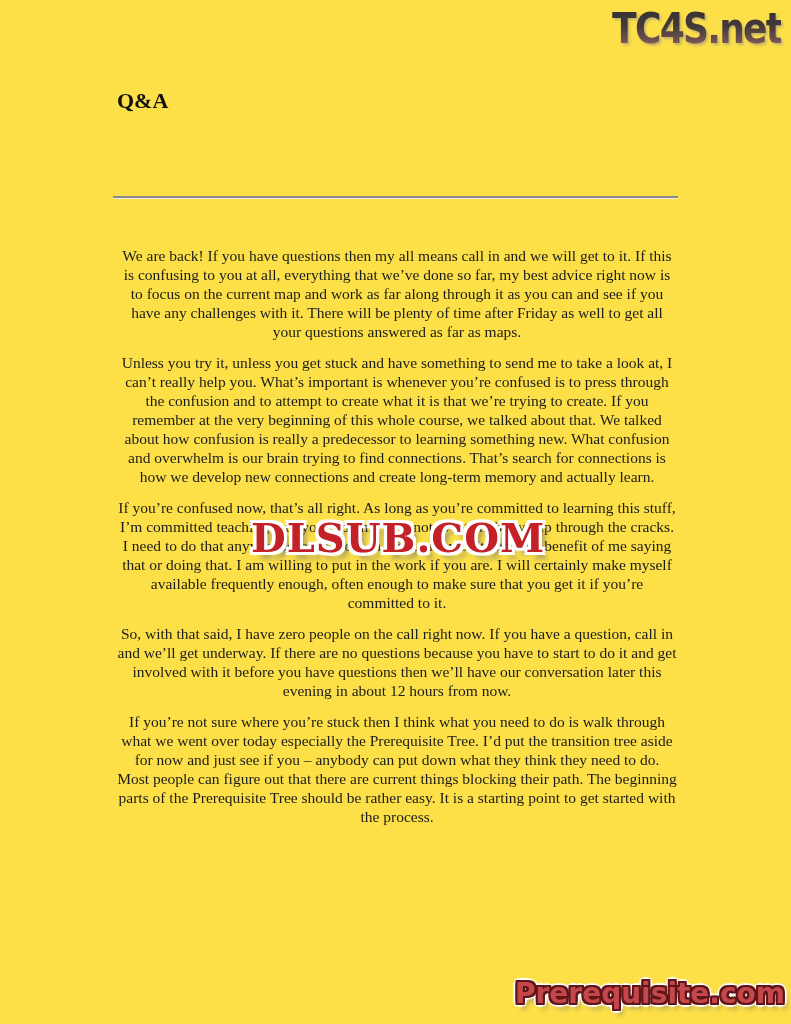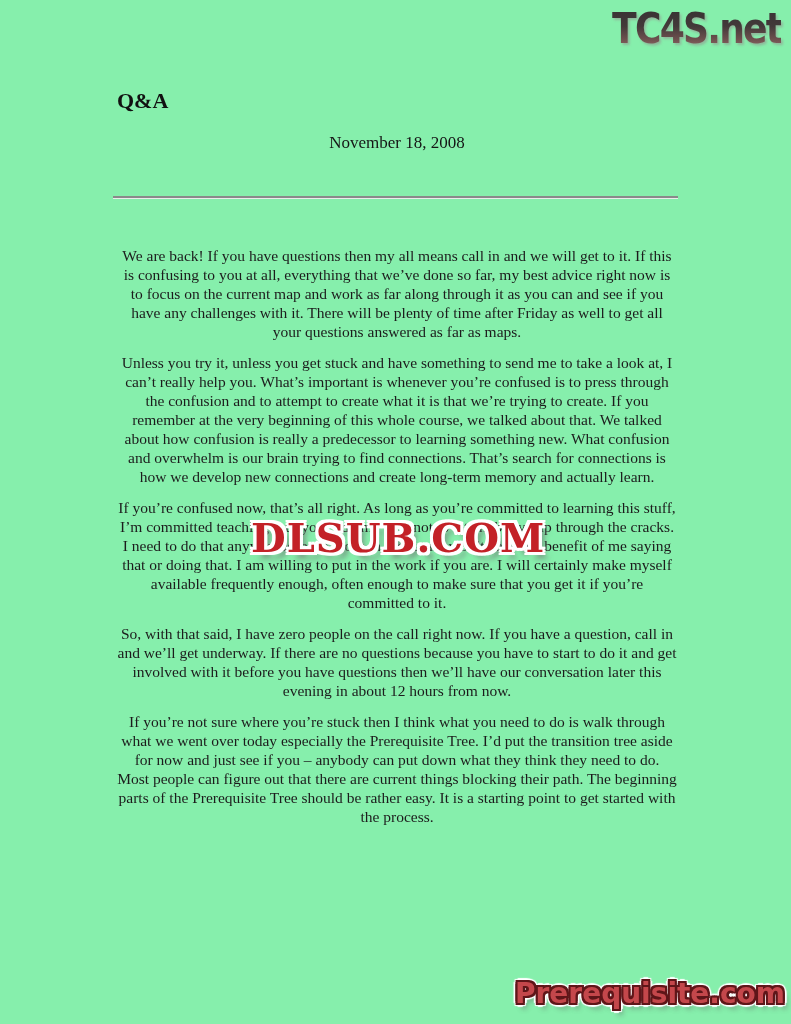--- a/index.html
+++ b/index.html
@@ -1,20 +1,20 @@
 <!DOCTYPE html>
 <html><head>
 <meta charset="utf-8">
 <style>
   html, body { margin: 0; padding: 0; background: #ffffff; }
   .page {
     position: relative;
     width: 791px;
     height: 1024px;
-    background: #86efac;
+    background: #fde047;
     overflow: hidden;
     font-family: "Liberation Serif", serif;
     color: #1c1c1c;
   }
 
   
   .tc4s-logo {
     position: absolute;
     top: 4px;
     right: 10px;
@@ -115,21 +115,20 @@
 </style>
 </head>
 <body>
 
 <div class="page">
 
   <div class="tc4s-logo">TC4S.net</div>
 
   <h1 class="doc-title">Q&amp;A</h1>
 
-  <div class="doc-date">November 18, 2008</div>
 
   <div class="divider"></div>
 
   <div class="doc-body">
     <p>We are back! If you have questions then my all means call in and we will get to it. If this is confusing to you at all, everything that we’ve done so far, my best advice right now is to focus on the current map and work as far along through it as you can and see if you have any challenges with it. There will be plenty of time after Friday as well to get all your questions answered as far as maps.</p>
     <p>Unless you try it, unless you get stuck and have something to send me to take a look at, I can’t really help you. What’s important is whenever you’re confused is to press through the confusion and to attempt to create what it is that we’re trying to create. If you remember at the very beginning of this whole course, we talked about that. We talked about how confusion is really a predecessor to learning something new. What confusion and overwhelm is our brain trying to find connections. That’s search for connections is how we develop new connections and create long-term memory and actually learn.</p>
     <p>If you’re confused now, that’s all right. As long as you’re committed to learning this stuff, I’m committed teaching it to you. I do my best not to let anybody slip through the cracks. I need to do that anyway because those in the future won’t have the benefit of me saying that or doing that. I am willing to put in the work if you are. I will certainly make myself available frequently enough, often enough to make sure that you get it if you’re committed to it.</p>
     <p>So, with that said, I have zero people on the call right now. If you have a question, call in and we’ll get underway. If there are no questions because you have to start to do it and get involved with it before you have questions then we’ll have our conversation later this evening in about 12 hours from now.</p>
     <p>If you’re not sure where you’re stuck then I think what you need to do is walk through what we went over today especially the Prerequisite Tree. I’d put the transition tree aside for now and just see if you – anybody can put down what they think they need to do. Most people can figure out that there are current things blocking their path. The beginning parts of the Prerequisite Tree should be rather easy. It is a starting point to get started with the process.</p>
   </div>

